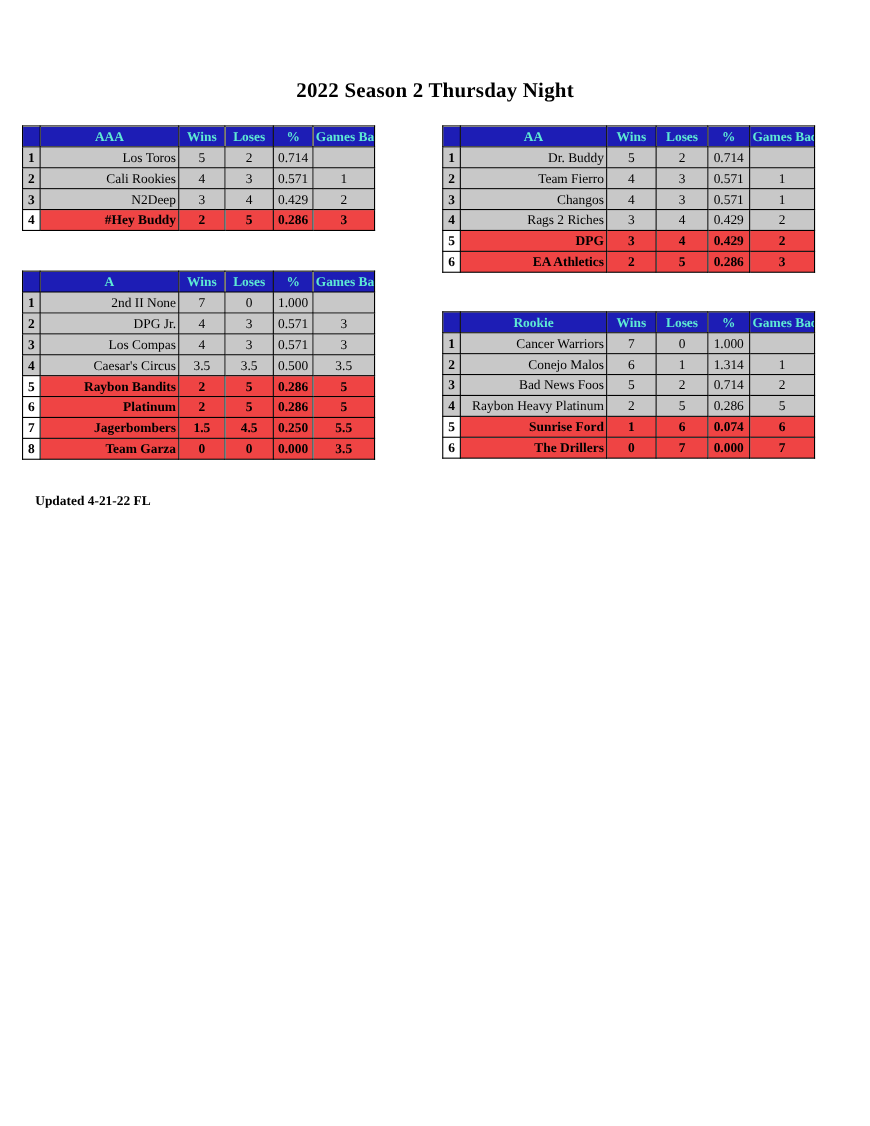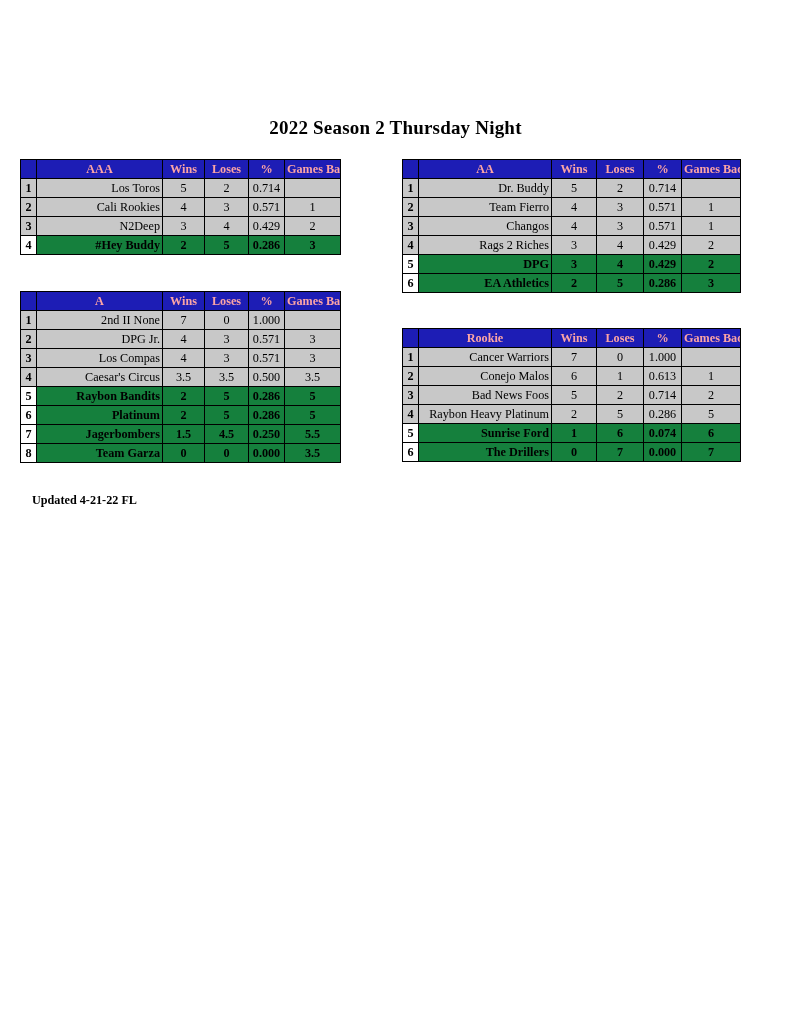--- a/index.html
+++ b/index.html
@@ -12,21 +12,20 @@
     height: 1024px;
     font-family: "Liberation Serif", serif;
     color: #000000;
     position: relative;
     overflow: hidden;
   }
   .page {
     position: relative;
     width: 791px;
     height: 900px;
-    margin-top: 45px;
   }
   .doc-title {
     position: absolute;
     top: 72px;
     left: 0;
     width: 791px;
     text-align: center;
     font-family: "Liberation Serif", serif;
     font-weight: bold;
     font-size: 19px;
@@ -43,21 +42,21 @@
     border: 1px solid #000000;
     padding: 0 2px;
     height: 18px;
     line-height: 18px;
     box-sizing: border-box;
     overflow: hidden;
     white-space: nowrap;
   }
   .std-table thead th {
     background: #1d1db5;
-    color: #fca5a5;
+    color: #5eead4;
     font-weight: bold;
     text-align: center;
     font-size: 12.2px;
   }
   .std-table thead th.rank-head {
     width: 16px;
   }
   .col-rank {
     width: 16px;
     text-align: center;
@@ -71,21 +70,21 @@
   .col-num {
     text-align: center;
   }
   tr.shade td {
     background: #c8c8c8;
   }
   tr.shade td.col-rank {
     background: #c8c8c8;
   }
   tr.plain td {
-    background: #15803d;
+    background: #ef4444;
   }
   tr.plain td.col-rank {
     background: #ffffff;
   }
   tr.bold-row td {
     font-weight: bold;
   }
   .updated {
     position: absolute;
     font-family: "Liberation Serif", serif;
@@ -358,21 +357,21 @@
           <td class="col-num">7</td>
           <td class="col-num">0</td>
           <td class="col-num">1.000</td>
           <td class="col-num"></td>
         </tr>
         <tr class="shade">
           <td class="col-rank">2</td>
           <td class="col-team">Conejo Malos</td>
           <td class="col-num">6</td>
           <td class="col-num">1</td>
-          <td class="col-num">0.613</td>
+          <td class="col-num">1.314</td>
           <td class="col-num">1</td>
         </tr>
         <tr class="shade">
           <td class="col-rank">3</td>
           <td class="col-team">Bad News Foos</td>
           <td class="col-num">5</td>
           <td class="col-num">2</td>
           <td class="col-num">0.714</td>
           <td class="col-num">2</td>
         </tr>

